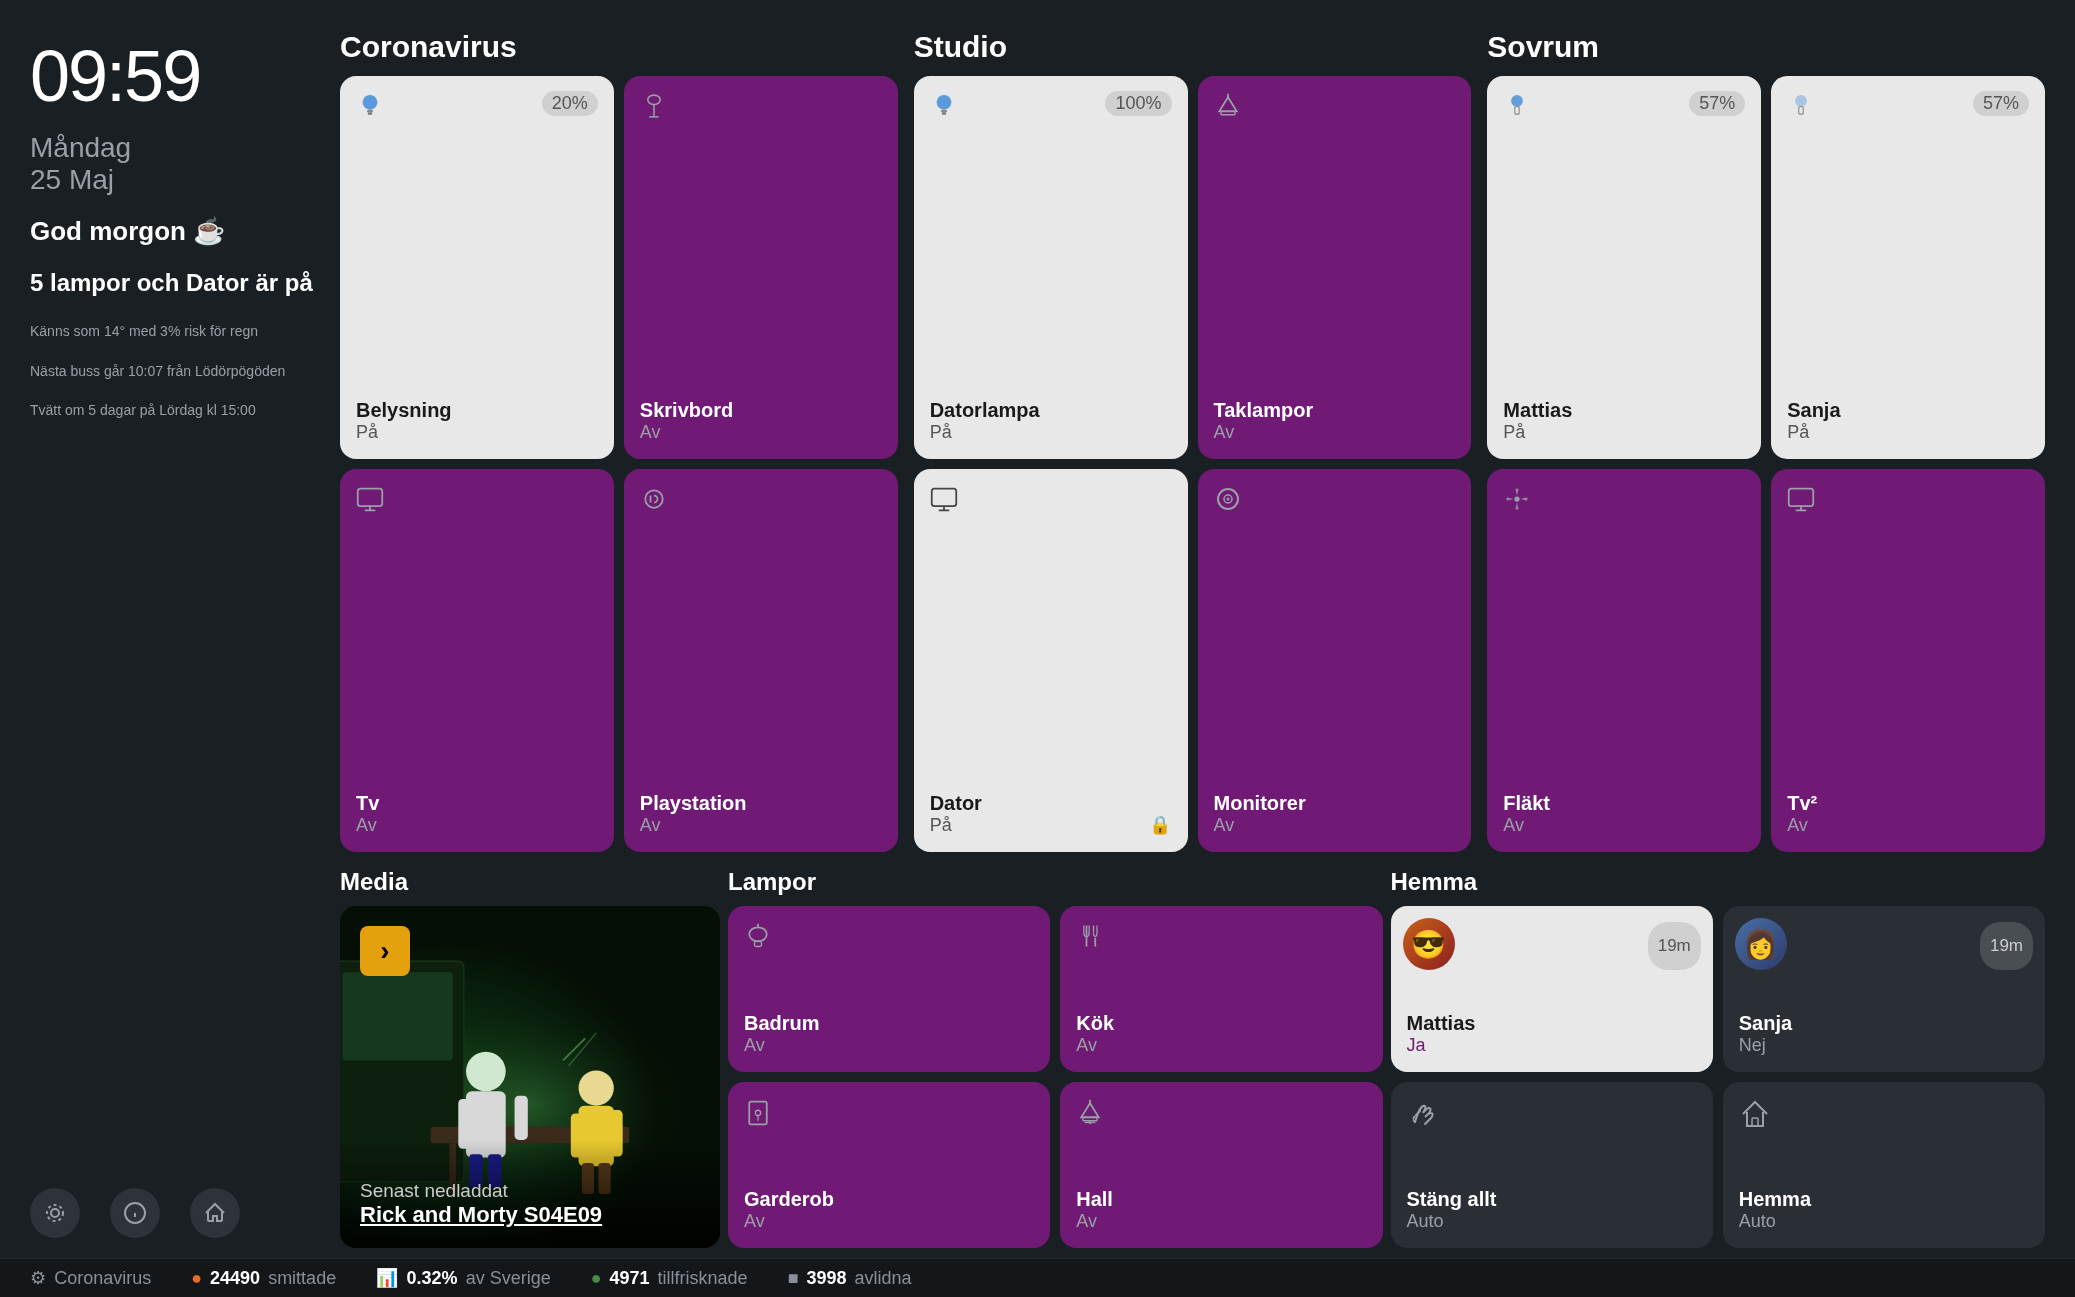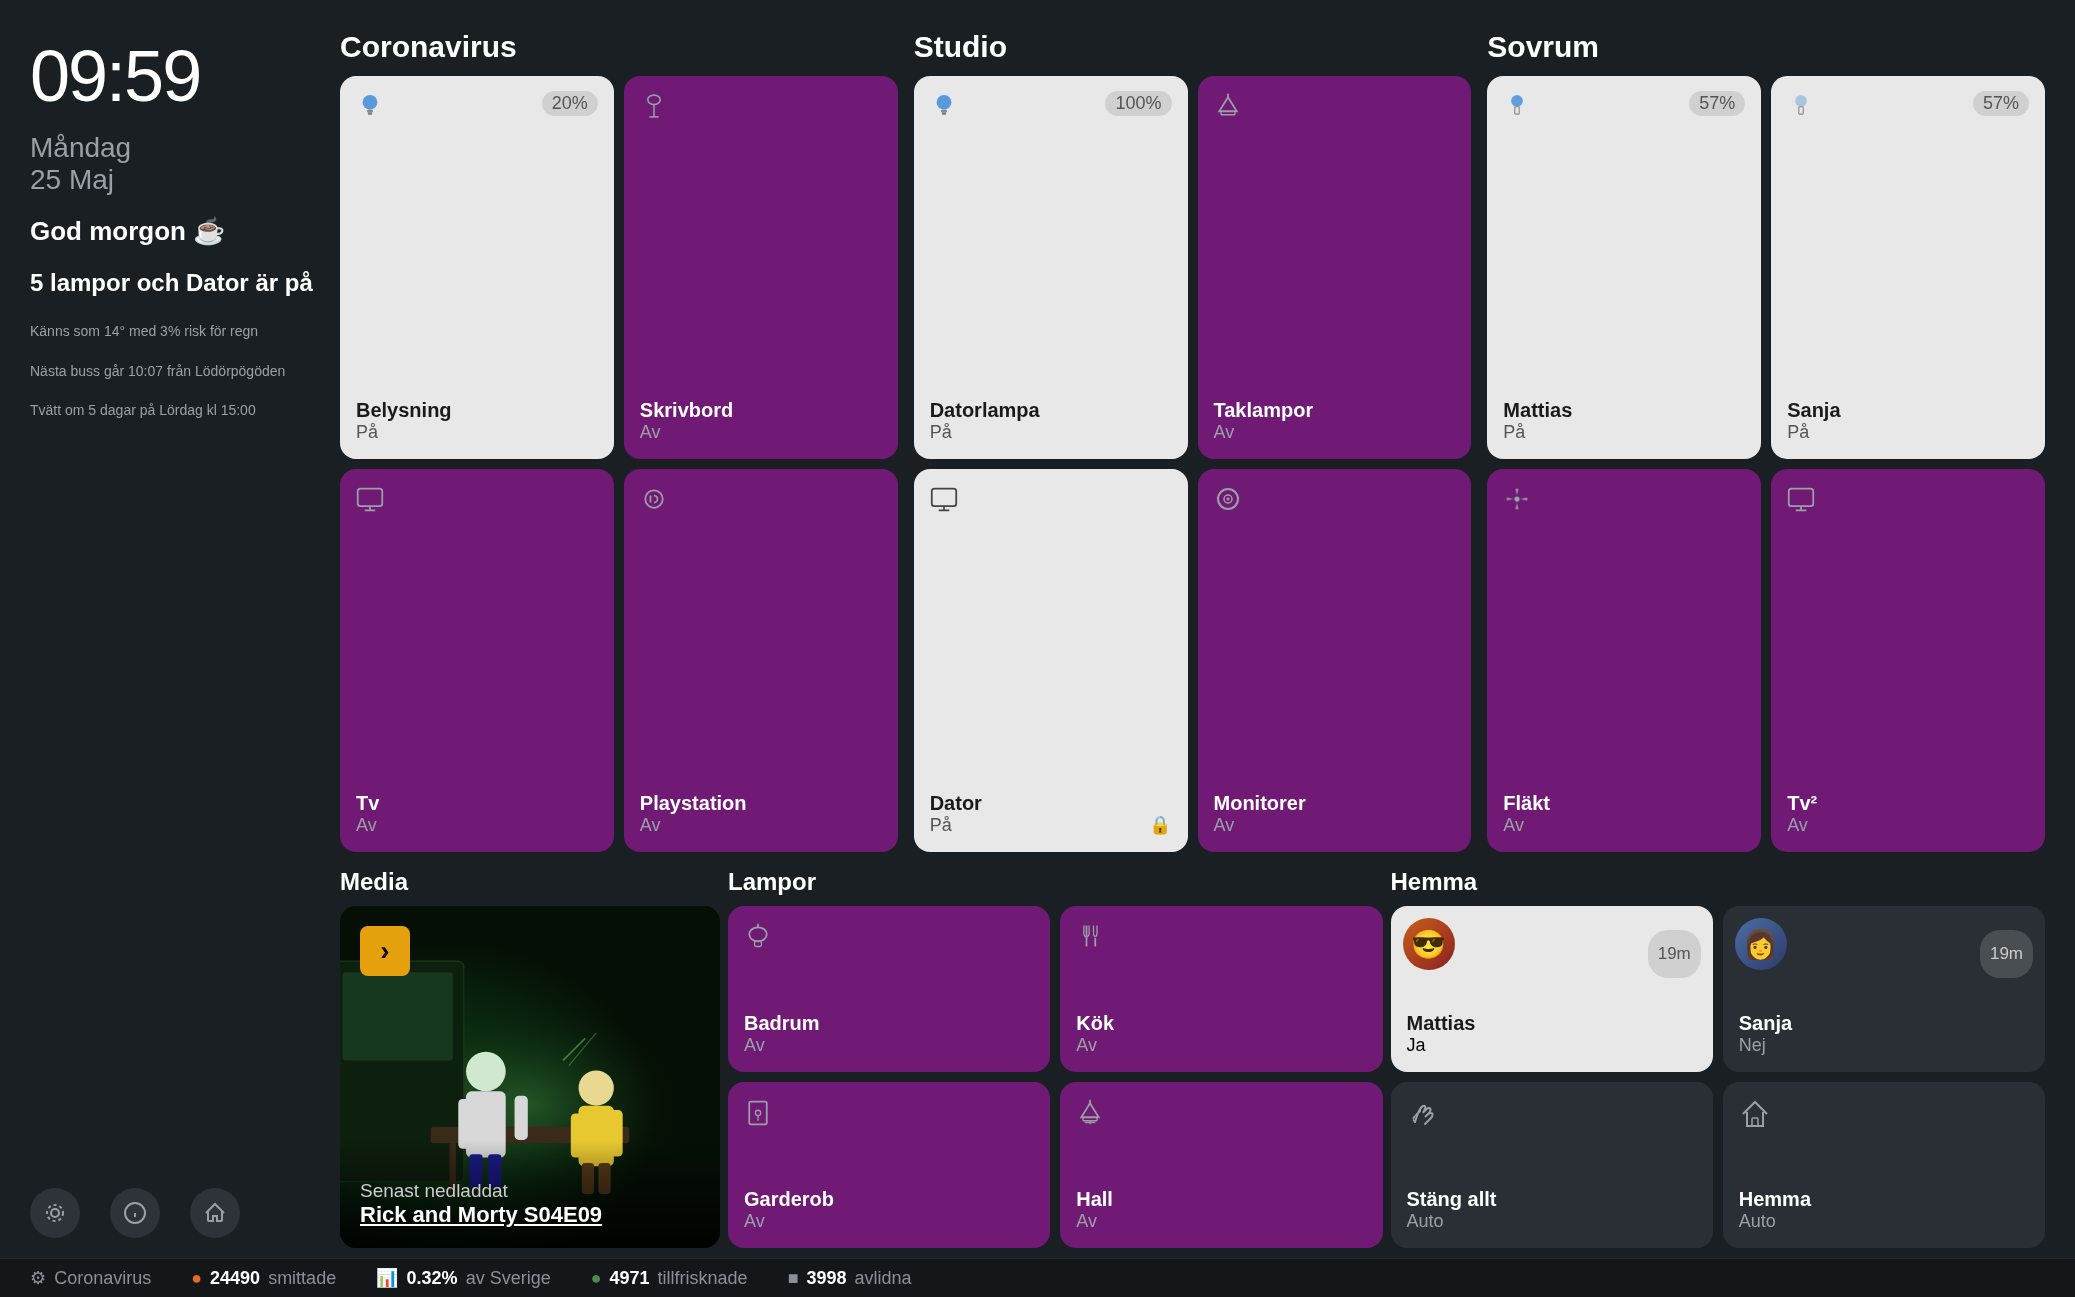--- a/index.html
+++ b/index.html
@@ -266,42 +266,42 @@
       overflow: hidden;
     }
     .avatar-mattias {
       background: linear-gradient(135deg, #c8601a, #8b2020);
     }
     .avatar-sanja {
       background: linear-gradient(135deg, #4a6fa5, #2d3a6b);
     }
     .time-badge {
       position: absolute;
-      top: 24px;
+      top: 16px;
       right: 12px;
       background: rgba(255,255,255,0.15);
       border-radius: 20px;
       padding: 14px 10px;
       font-size: 17px;
       color: #ccc;
     }
     .person-tile.active .time-badge {
       background: rgba(0,0,0,0.1);
       color: #555;
     }
     .person-name {
       font-size: 20px;
       font-weight: 600;
     }
     .person-tile.active .person-name { color: #1a1a1a; }
     .person-status {
       font-size: 18px;
       color: #9aa0a6;
     }
-    .person-tile.active .person-status { color: #000000; }
+    .person-tile.active .person-status { color: #701a75; }
     .action-tile {
       background: #2a2f35;
       border-radius: 16px;
       padding: 16px;
       display: flex;
       flex-direction: column;
       justify-content: flex-end;
       position: relative;
       cursor: pointer;
       min-height: 140px;

